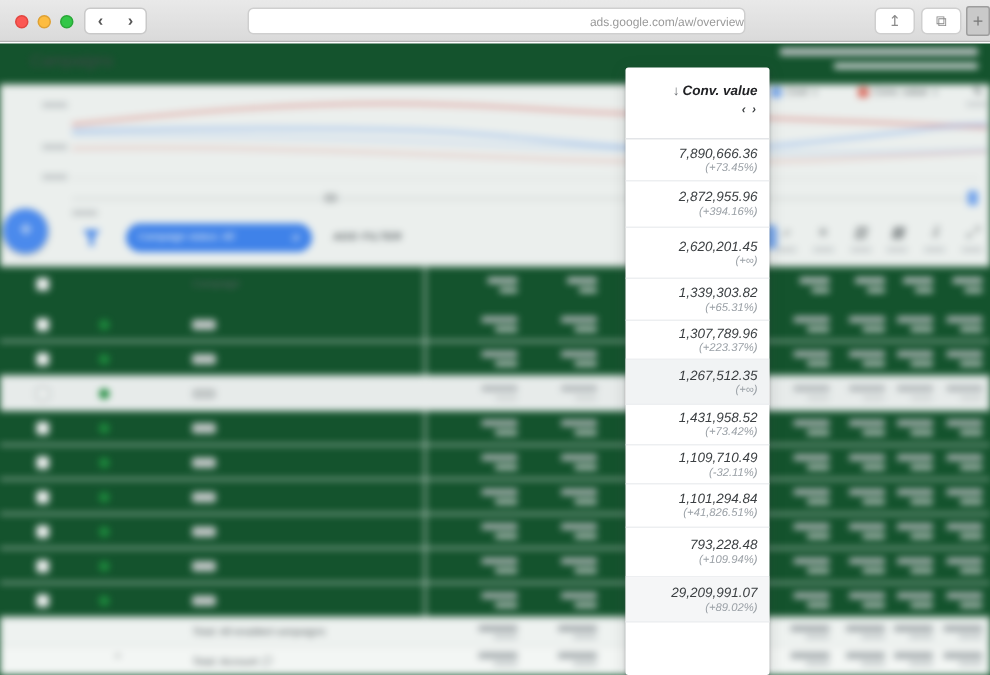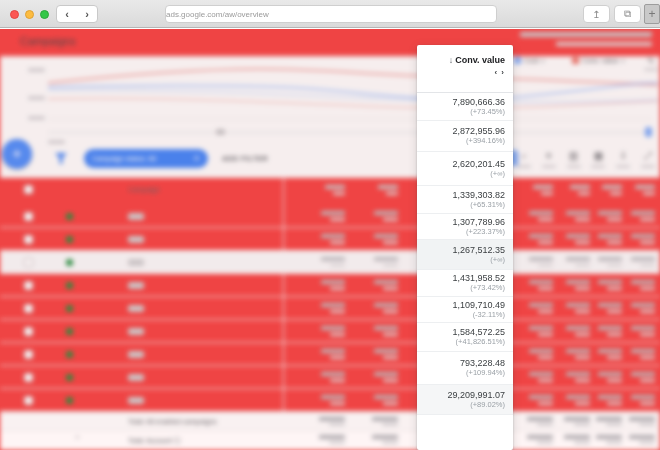--- a/index.html
+++ b/index.html
@@ -13,31 +13,31 @@
   .tl { position:absolute; top:10px; width:9px; height:9px; border-radius:50%; }
   .tl-red{ left:10px; background:#fc5753; border:1px solid #e24640; }
   .tl-yellow{ left:25px; background:#fdbc40; border:1px solid #dfa133; }
   .tl-green{ left:40px; background:#33c748; border:1px solid #2aa838; }
   .navpill { position:absolute; left:56px; top:5px; width:42px; height:18px; background:#fff;
     border:1px solid #c9c9c9; border-radius:4px; display:flex; align-items:center;
     justify-content:space-around; color:#555; font-size:11px; font-weight:bold; line-height:1; }
   .navpill span { cursor:default; }
   .urlbar { position:absolute; left:165px; top:5px; width:332px; height:18px; background:#fff;
     border:1px solid #cfcfcf; border-radius:4px; display:flex; align-items:center;
-    justify-content:flex-start; font-size:8px; color:#9a9a9a; }
+    justify-content:flex-end; font-size:8px; color:#9a9a9a; }
   .chrome-btn { position:absolute; top:5px; width:27px; height:18px; background:#fff;
     border:1px solid #cfcfcf; border-radius:4px; display:flex; align-items:center;
     justify-content:center; color:#8a8a8a; font-size:10px; }
   .btn-share{ left:583px; } .btn-tabs{ left:614px; }
   .btn-newtab{ position:absolute; top:4px; right:0; width:16px; height:20px; background:#c9c9c9;
     border:1px solid #9d9d9d; border-radius:2px; color:#787878; font-size:12px;
     display:flex; align-items:center; justify-content:center; }
 
   
-  .content { position:absolute; top:29px; left:0; right:0; bottom:0; background:#ef4444; }
+  .content { position:absolute; top:29px; left:0; right:0; bottom:0; background:#14532d;font-style:italic; }
   .blur-layer { position:absolute; inset:0; filter:blur(2.4px); opacity:.95; }
 
   .page-title { position:absolute; left:20px; top:6px; font-size:11px; color:#45484c; }
   .divider-top { position:absolute; left:0; right:0; top:27px; height:1px; background:#e7e7e7; }
   .panel { position:absolute; left:0; right:0; top:28px; height:120px; background:#f7f8f8; }
 
   .bar { position:absolute; border-radius:1px; }
   .date-bar1 { right:8px; top:3px; width:132px; height:5px; background:#c7c9cd; }
   .date-bar2 { right:8px; top:13px; width:96px; height:4px; background:#d8dadd; }
 
@@ -474,21 +474,21 @@
   </div>
           <div class="conv-row">
     <div class="conv-val">1,431,958.52</div>
     <div class="conv-delta">(+73.42%)</div>
   </div>
           <div class="conv-row">
     <div class="conv-val">1,109,710.49</div>
     <div class="conv-delta">(-32.11%)</div>
   </div>
           <div class="conv-row">
-    <div class="conv-val">1,584,572.25</div>
+    <div class="conv-val">1,101,294.84</div>
     <div class="conv-delta">(+41,826.51%)</div>
   </div>
           <div class="conv-row">
     <div class="conv-val">793,228.48</div>
     <div class="conv-delta">(+109.94%)</div>
   </div>
           <div class="conv-row total">
     <div class="conv-val">29,209,991.07</div>
     <div class="conv-delta">(+89.02%)</div>
   </div>

